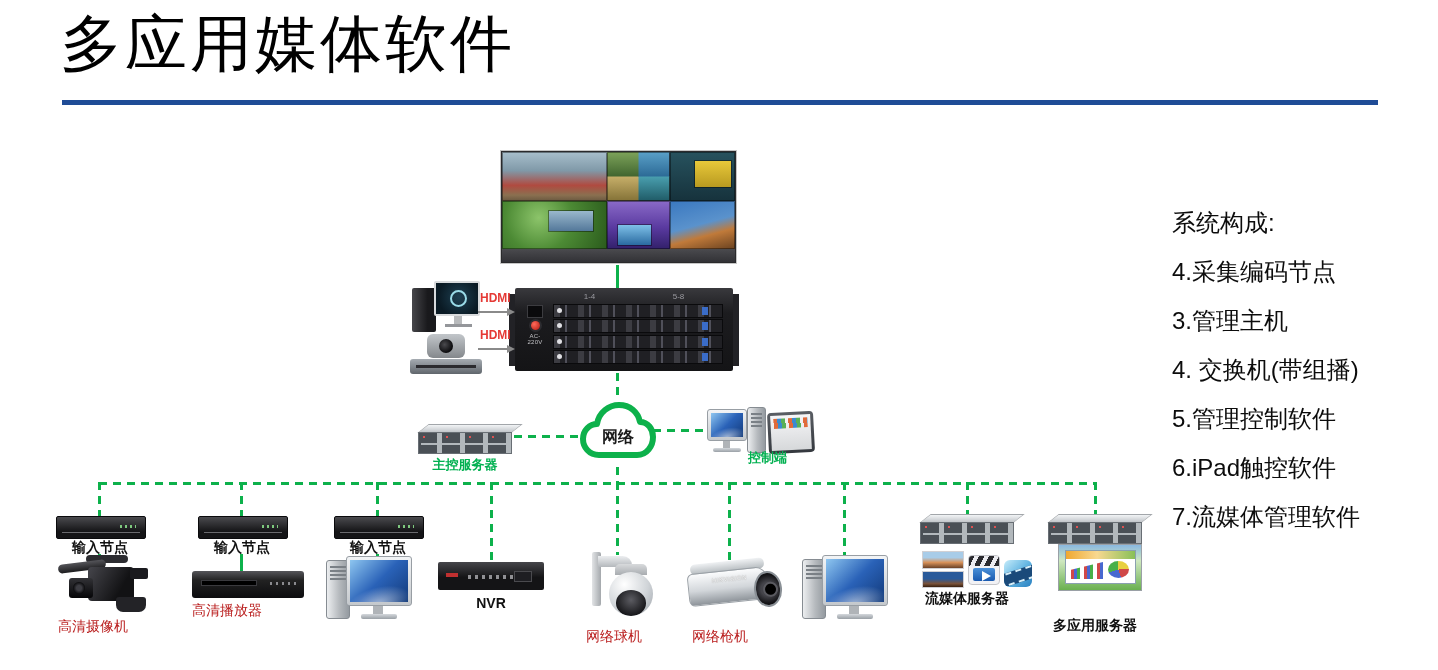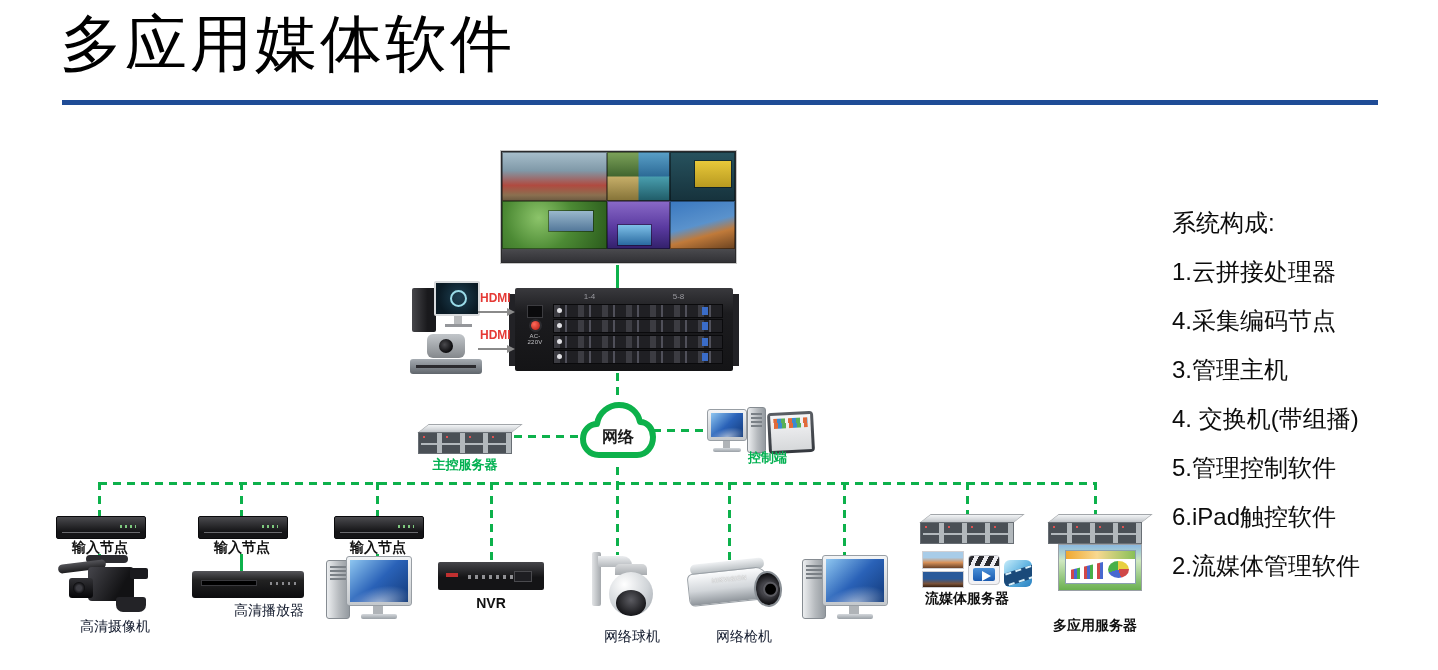--- a/index.html
+++ b/index.html
@@ -209,22 +209,22 @@
   .appshot-win::before{ content:""; position:absolute; left:0; right:0; top:0; height:8px;
             background:linear-gradient(90deg,#f0a830 0%,#f8d890 45%,#88c058 100%); }
   .appshot-bars{ position:absolute; left:5px; bottom:4px; width:32px; height:17px;
             background:repeating-linear-gradient(90deg,#d04848 0 3px,#4868d0 3px 6px,#48b048 6px 9px,transparent 9px 13px);
             -webkit-mask:linear-gradient(0deg,#000 0 0); clip-path:polygon(0 45%,100% 0,100% 100%,0 100%); }
   .appshot-pie{ position:absolute; right:6px; bottom:5px; width:21px; height:17px; border-radius:50%;
             background:conic-gradient(#e8d040 0 25%,#d04848 25% 45%,#4868d0 45% 70%,#48b048 70% 100%); }
 
   
   .lbl-bold{ font-weight:bold; font-size:14px; color:#111; text-align:center; white-space:nowrap; }
-  .lbl-serif{ font-family:Liberation Sans, sans-serif; font-size:14px; color:#0f172a;
-              text-align:right; white-space:nowrap; }
+  .lbl-serif{ font-family:Liberation Sans, sans-serif; font-size:14px; color:#b91c1c;
+              text-align:left; white-space:nowrap; }
   .lbl-green{ font-weight:bold; font-size:13px; color:var(--label-green); text-align:center; white-space:nowrap; }
 
   
   .syslist{ left:1172px; top:198px; width:250px; font-size:24px; color:#0c0c0c; }
   .sysline{ height:49px; display:flex; align-items:center; white-space:nowrap; }
 </style>
 </head>
 <body>
 
 <div class="abs slide-title">多应用媒体软件</div>
@@ -403,20 +403,19 @@
 <div class="abs appshot">
   <div class="appshot-win">
     <div class="appshot-bars"></div>
     <div class="appshot-pie"></div>
   </div>
 </div>
 <div class="abs lbl-bold" style="left:1048px; top:617px; width:94px;">多应用服务器</div>
 
 <div class="abs syslist">
   <div class="sysline">系统构成:</div>
-  <div class="sysline">1.云拼接处理器</div>
   <div class="sysline">4.采集编码节点</div>
   <div class="sysline">3.管理主机</div>
   <div class="sysline">4. 交换机(带组播)</div>
   <div class="sysline">5.管理控制软件</div>
   <div class="sysline">6.iPad触控软件</div>
-  <div class="sysline">2.流媒体管理软件</div>
+  <div class="sysline">7.流媒体管理软件</div>
 </div>
 
 </body></html>

